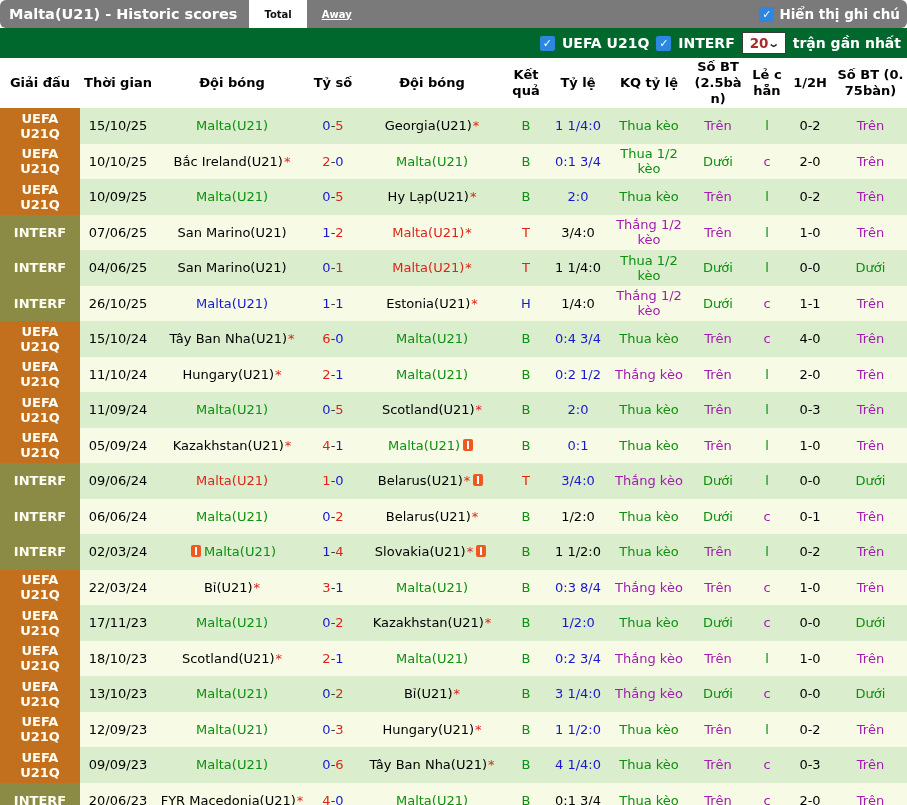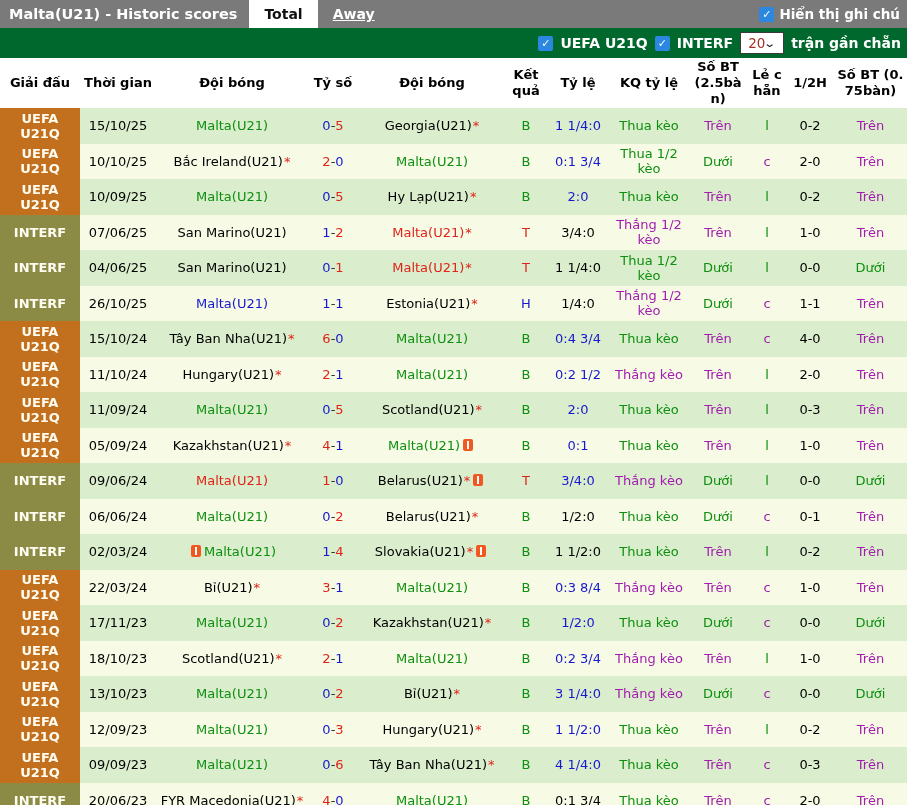--- a/index.html
+++ b/index.html
@@ -1,30 +1,30 @@
 <!DOCTYPE html>
 <html><head>
 <meta charset="utf-8">
 <style>
   * { box-sizing: border-box; margin: 0; padding: 0; }
   body { font-family: "DejaVu Sans", "Liberation Sans", sans-serif; background:#fff; }
   .app { width:907px; height:805px; overflow:hidden; background:#fff; }
 
   
-  .titlebar { height:28px; background:#7a7a7a; display:flex; align-items:stretch; color:#fff; }
+  .titlebar { height:28px; background:#7a7a7a; display:flex; align-items:stretch; color:#fff;border-radius:6px; }
   .title { display:flex; align-items:center; padding:0 12px 0 9px; font-weight:bold; font-size:14.5px; }
-  .tab { display:flex; align-items:center; padding:4px 15px; font-weight:bold; font-size:14px; cursor:pointer; color:#fff; }
+  .tab { display:flex; align-items:center; padding:4px 15px; font-weight:bold; font-size:10px; cursor:pointer; color:#fff; }
   .tab.active { background:#fff; color:#111; }
   .tab.plain { text-decoration:underline; }
   .titlebar-right { margin-left:auto; display:flex; align-items:center; gap:5px; padding-right:7px; font-weight:bold; font-size:13.5px; }
 
   
   .filterbar { height:30px; background:#00682c; display:flex; align-items:center; justify-content:flex-end; gap:7px; color:#fff; font-weight:bold; font-size:14px; padding-right:6px; }
   .checkbox { width:15px; height:15px; background:#2b87e0; border-radius:2px; color:#fff; font-size:11px; font-weight:bold; display:inline-flex; align-items:center; justify-content:center; line-height:1; flex:0 0 auto; cursor:pointer; }
-  .select { background:#fff; border:1px solid #3a3a3a; height:22px; min-width:44px; display:inline-flex; align-items:center; padding:0 4px 0 7px; gap:0; color:#a33128; font-weight:normal; font-size:13.5px; cursor:pointer; }
+  .select { background:#fff; border:1px solid #3a3a3a; height:22px; min-width:44px; display:inline-flex; align-items:center; padding:0 4px 0 7px; gap:0; color:#a33128; font-weight:bold; font-size:13.5px; cursor:pointer; }
   .select .chev { color:#111; font-size:11px; transform:scaleX(1.4); }
 
   
   table { border-collapse:collapse; table-layout:fixed; width:907px; }
   thead th { height:37px; font-size:13px; font-weight:bold; color:#000; text-align:center; vertical-align:middle; padding:1px 2px; word-break:break-all; line-height:16px; background:#fff; }
   td { font-size:13px; text-align:center; vertical-align:middle; padding:0 1px; line-height:15px; }
   tr.body-row { height:35.5px; }
   tr.odd  td.main { background:#daedcc; }
   tr.even td.main { background:#f7fbe6; }
   td.league { color:#fffdf2; font-weight:bold; font-size:13px; padding:0 6px; line-height:15px; }
@@ -60,21 +60,21 @@
 
   <div class="filterbar">
     <span class="checkbox">✓</span>
     <span>UEFA U21Q</span>
     <span class="checkbox">✓</span>
     <span>INTERF</span>
     <span class="select">
       <span>20</span>
       <span class="chev">⌄</span>
     </span>
-    <span>trận gần chẵn</span>
+    <span>trận gần nhất</span>
   </div>
 
   <table>
     <colgroup>
       <col style="width:80px">
         <col style="width:76px">
         <col style="width:152px">
         <col style="width:50px">
       <col style="width:148px">
         <col style="width:40px">

